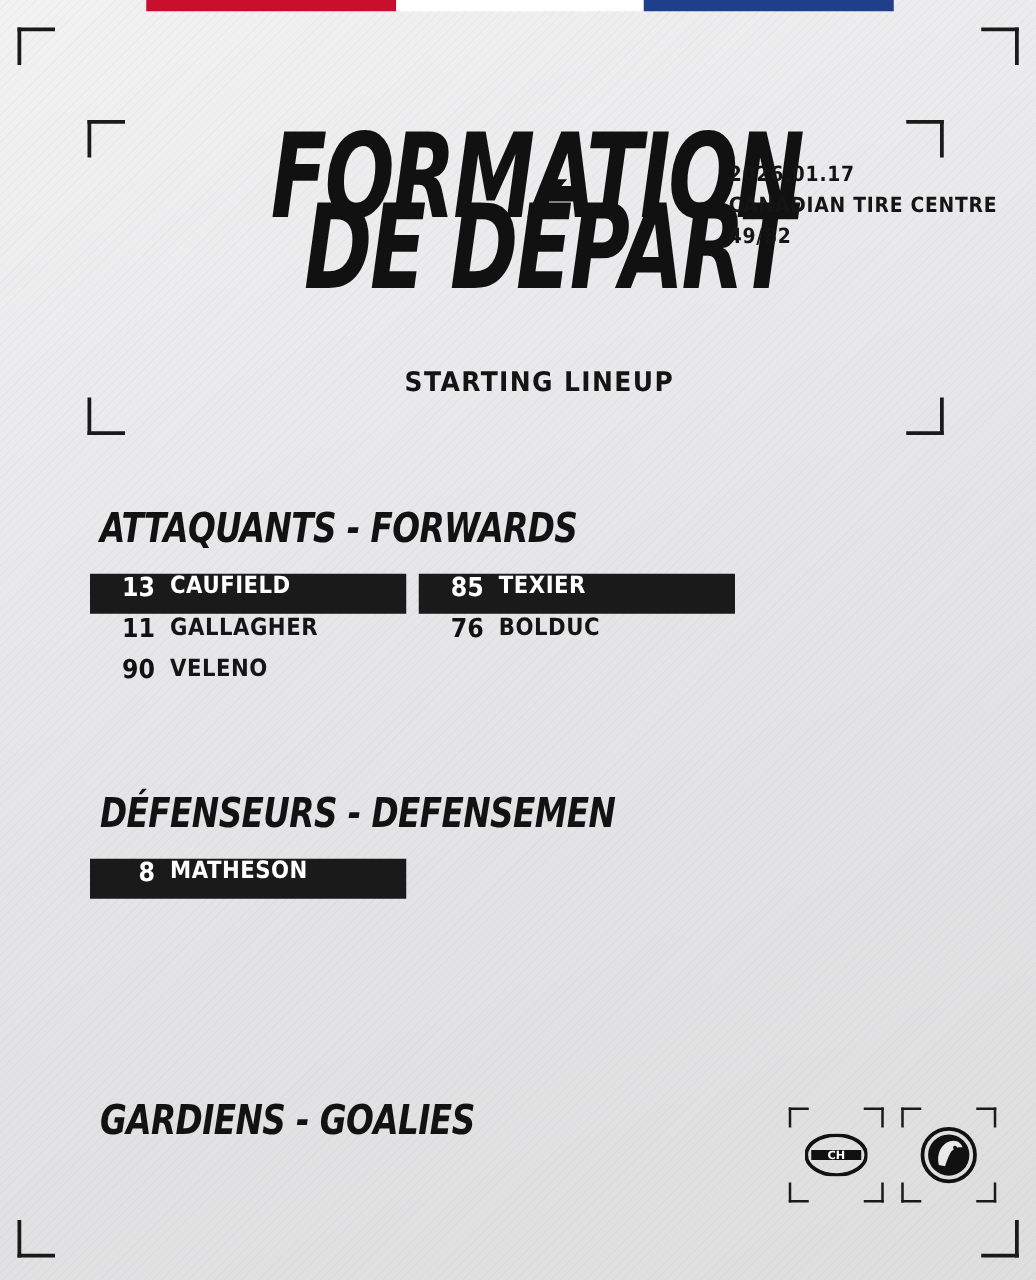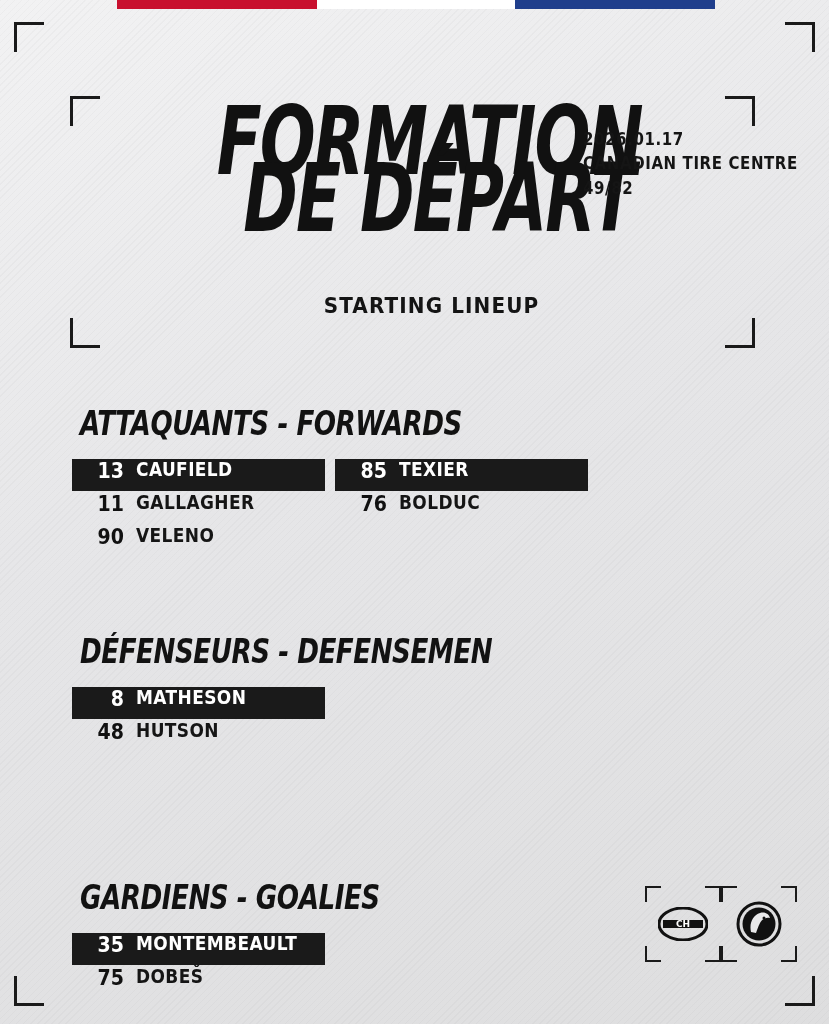--- a/index.html
+++ b/index.html
@@ -167,20 +167,21 @@
   }
   .line.highlight .num,
   .line.highlight .name { color: #ffffff; }
 
   
   .logos {
     position: absolute;
     right: 32px;
     bottom: 62px;
     display: flex;
+    gap: 14px;
     justify-content: center;
   }
   .logo-box {
     position: relative;
     width: 76px;
     height: 76px;
   }
   .logo-box .bk { position: absolute; width: 16px; height: 16px; }
   .logo-box .bk.tl { left: 0; top: 0; border-left: 2.5px solid #1a1a1a; border-top: 2.5px solid #1a1a1a; }
   .logo-box .bk.tr { right: 0; top: 0; border-right: 2.5px solid #1a1a1a; border-top: 2.5px solid #1a1a1a; }
@@ -258,42 +259,26 @@
   </div>
 
   <div class="section" style="top: 612px; margin-top: 20px;">
     <div class="section-title">DÉFENSEURS - DEFENSEMEN</div>
     <div class="columns">
       <div class="col">
         <div class="line highlight">
           <span class="num">8</span>
           <span class="name">MATHESON</span>
         </div>
-        <div class="line">
-          <span class="num">48</span>
-          <span class="name">HUTSON</span>
-        </div>
       </div>
     </div>
   </div>
 
   <div class="section" style="top: 862px; margin-top: 16px;">
     <div class="section-title">GARDIENS - GOALIES</div>
-    <div class="columns">
-      <div class="col">
-        <div class="line highlight">
-          <span class="num">35</span>
-          <span class="name">MONTEMBEAULT</span>
-        </div>
-        <div class="line">
-          <span class="num">75</span>
-          <span class="name">DOBEŠ</span>
-        </div>
-      </div>
-    </div>
   </div>
 
   <div class="logos">
     <div class="logo-box">
       <div class="bk tl"></div>
         <div class="bk tr"></div>
         <div class="bk bl"></div>
         <div class="bk br"></div>
       <svg class="logo-art" width="50" height="34" viewBox="0 0 100 68">
         <ellipse cx="50" cy="34" rx="48" ry="32" fill="none" stroke="#111" stroke-width="6"></ellipse>

